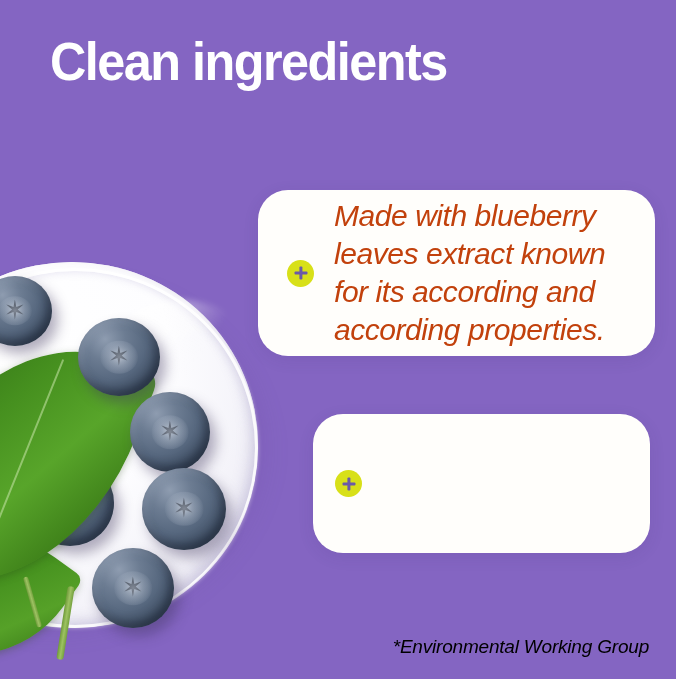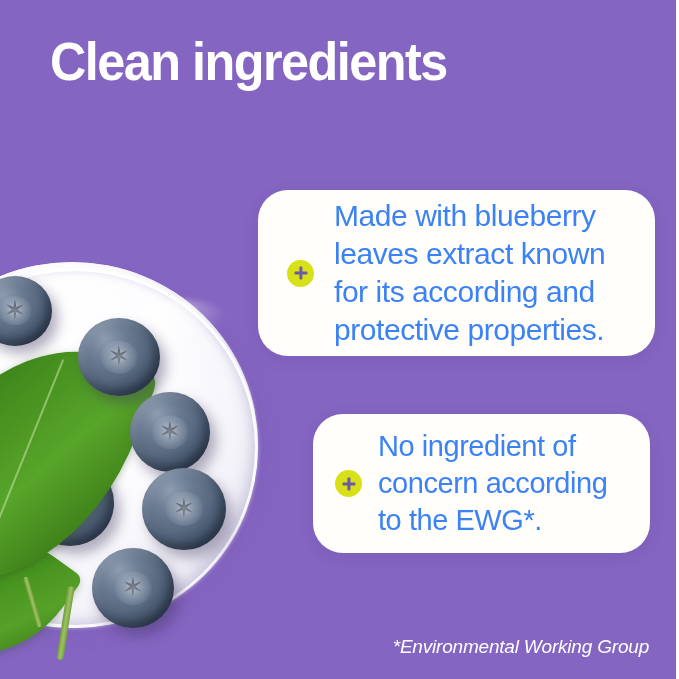--- a/index.html
+++ b/index.html
@@ -230,41 +230,42 @@
     width: 13px; height: 3.2px;
     transform: translate(-50%, -50%);
   }
   .badge .plus-v {
     left: 50%; top: 50%;
     width: 3.2px; height: 13px;
     transform: translate(-50%, -50%);
   }
 
   .card-text {
-    color: #3b82f6;
+    color: #c2410c;
     font-size: 30px;
     line-height: 38px;
     letter-spacing: -0.45px;
     font-weight: 400;
     margin-left: 20px;
     margin-right: 14px;
+    font-style: italic;
   }
   #card-2 .card-text {
     margin-left: 16px;
     font-size: 29px;
     line-height: 37px;
   }
   .card-text .ln { display: block; white-space: nowrap; }
 
   
   #footnote {
     position: absolute;
     right: 27px;
     top: 636px;
-    color: #ffffff;
+    color: #000000;
     font-size: 19px;
     font-style: italic;
     letter-spacing: -0.2px;
     white-space: nowrap;
   }
 </style>
 </head>
 <body>
 
 <div id="canvas">
@@ -293,31 +294,26 @@
 
   <div class="card" id="card-1">
     <div class="badge">
       <span class="plus-h"></span>
       <span class="plus-v"></span>
     </div>
     <div class="card-text">
       <span class="ln">Made with blueberry</span>
       <span class="ln">leaves extract known</span>
       <span class="ln">for its according and</span>
-      <span class="ln">protective properties.</span>
+      <span class="ln">according properties.</span>
     </div>
   </div>
 
   <div class="card" id="card-2">
     <div class="badge">
       <span class="plus-h"></span>
       <span class="plus-v"></span>
     </div>
-    <div class="card-text">
-      <span class="ln">No ingredient of</span>
-      <span class="ln">concern according</span>
-      <span class="ln">to the EWG*.</span>
-    </div>
   </div>
 
   <div id="footnote">*Environmental Working Group</div>
 
 </div>
 
 </body></html>

